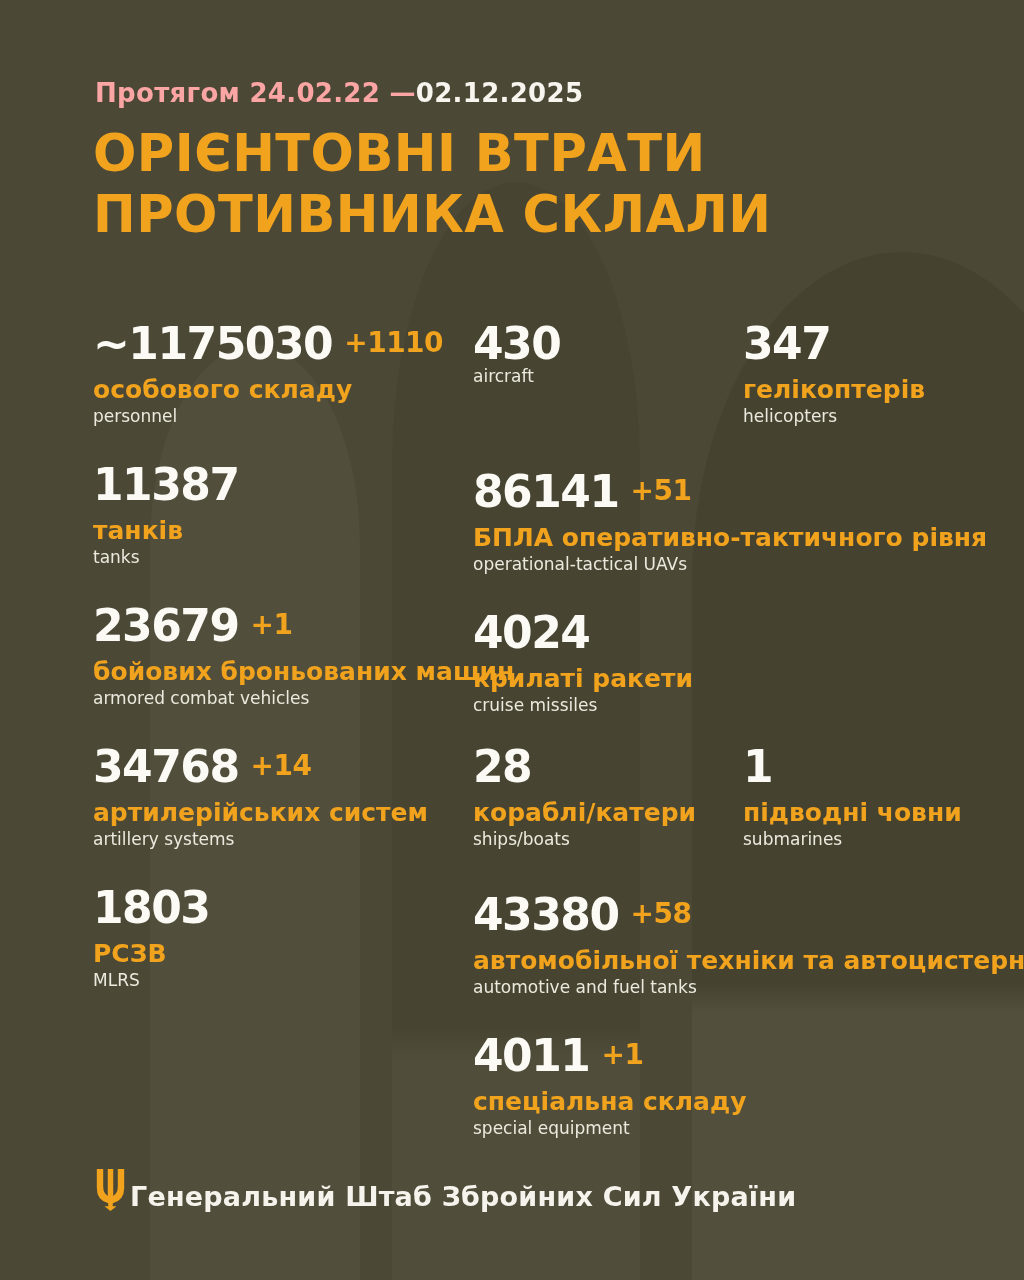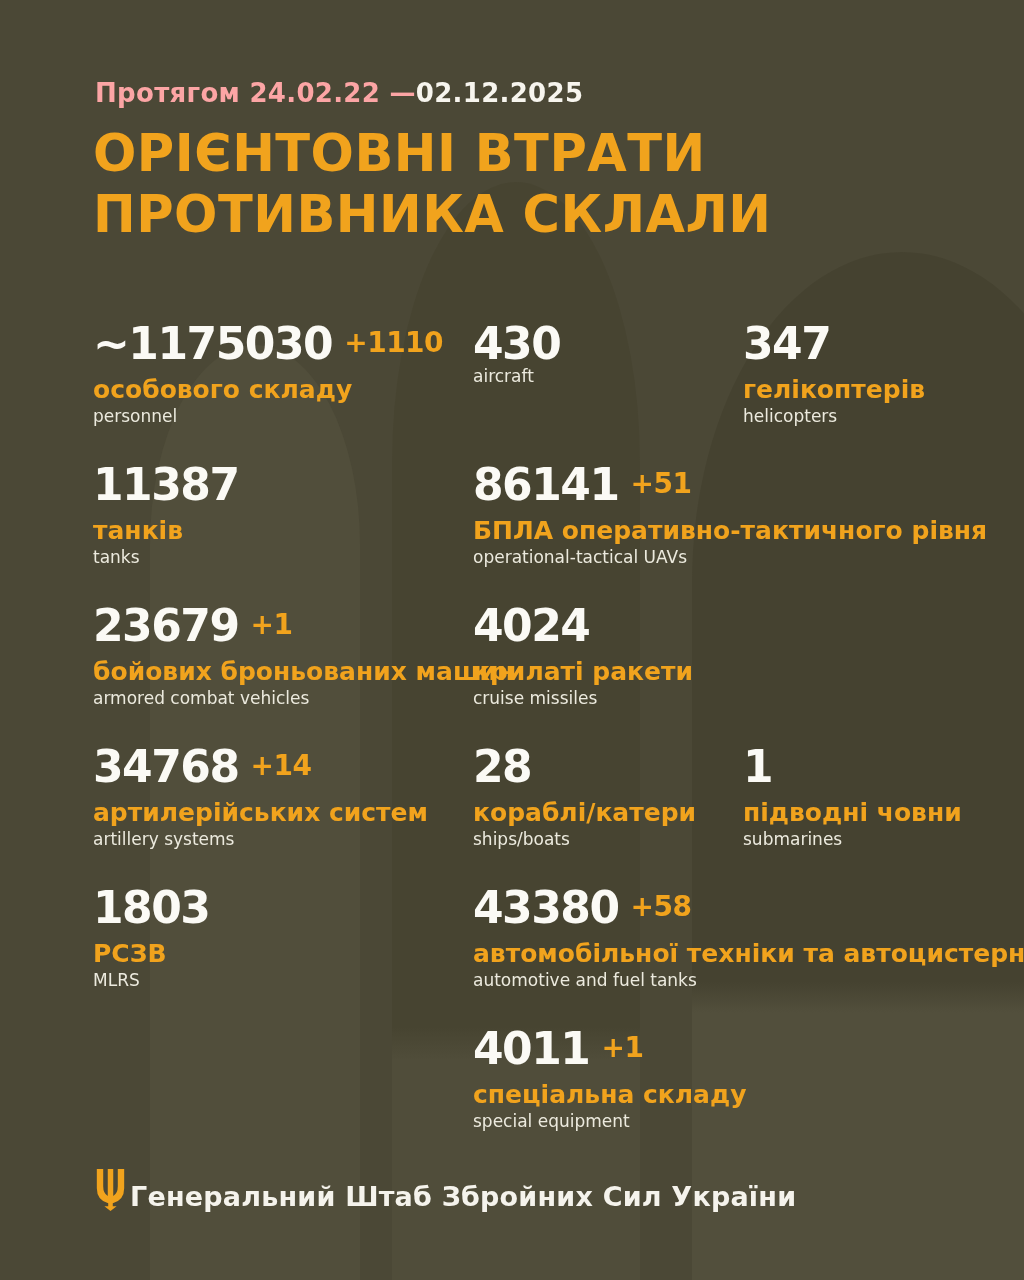--- a/index.html
+++ b/index.html
@@ -57,21 +57,21 @@
   }
 
   .stats {
     position: absolute;
     left: 93px; top: 322px; right: 0;
     display: grid;
     grid-template-columns: 380px 270px 1fr;
     grid-auto-rows: 141px;
   }
   .stat { white-space: nowrap; }
-  .span2 { grid-column: 2 / 4; }
+  .span2 { grid-column: 2 / 4; margin-top: 7px; }
 
   .num-line { display: flex; align-items: flex-end; }
   .num {
     color: #fbfaf5;
     font-size: 44px;
     font-weight: 700;
     line-height: 1.0;
     letter-spacing: -1.5px;
   }
   .delta {

